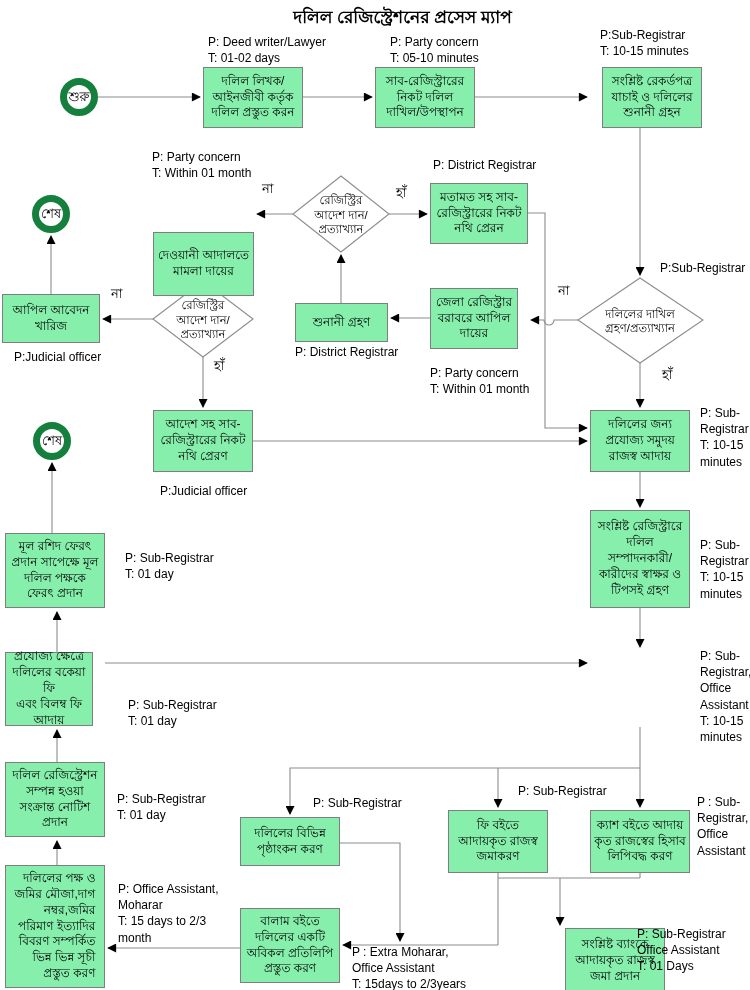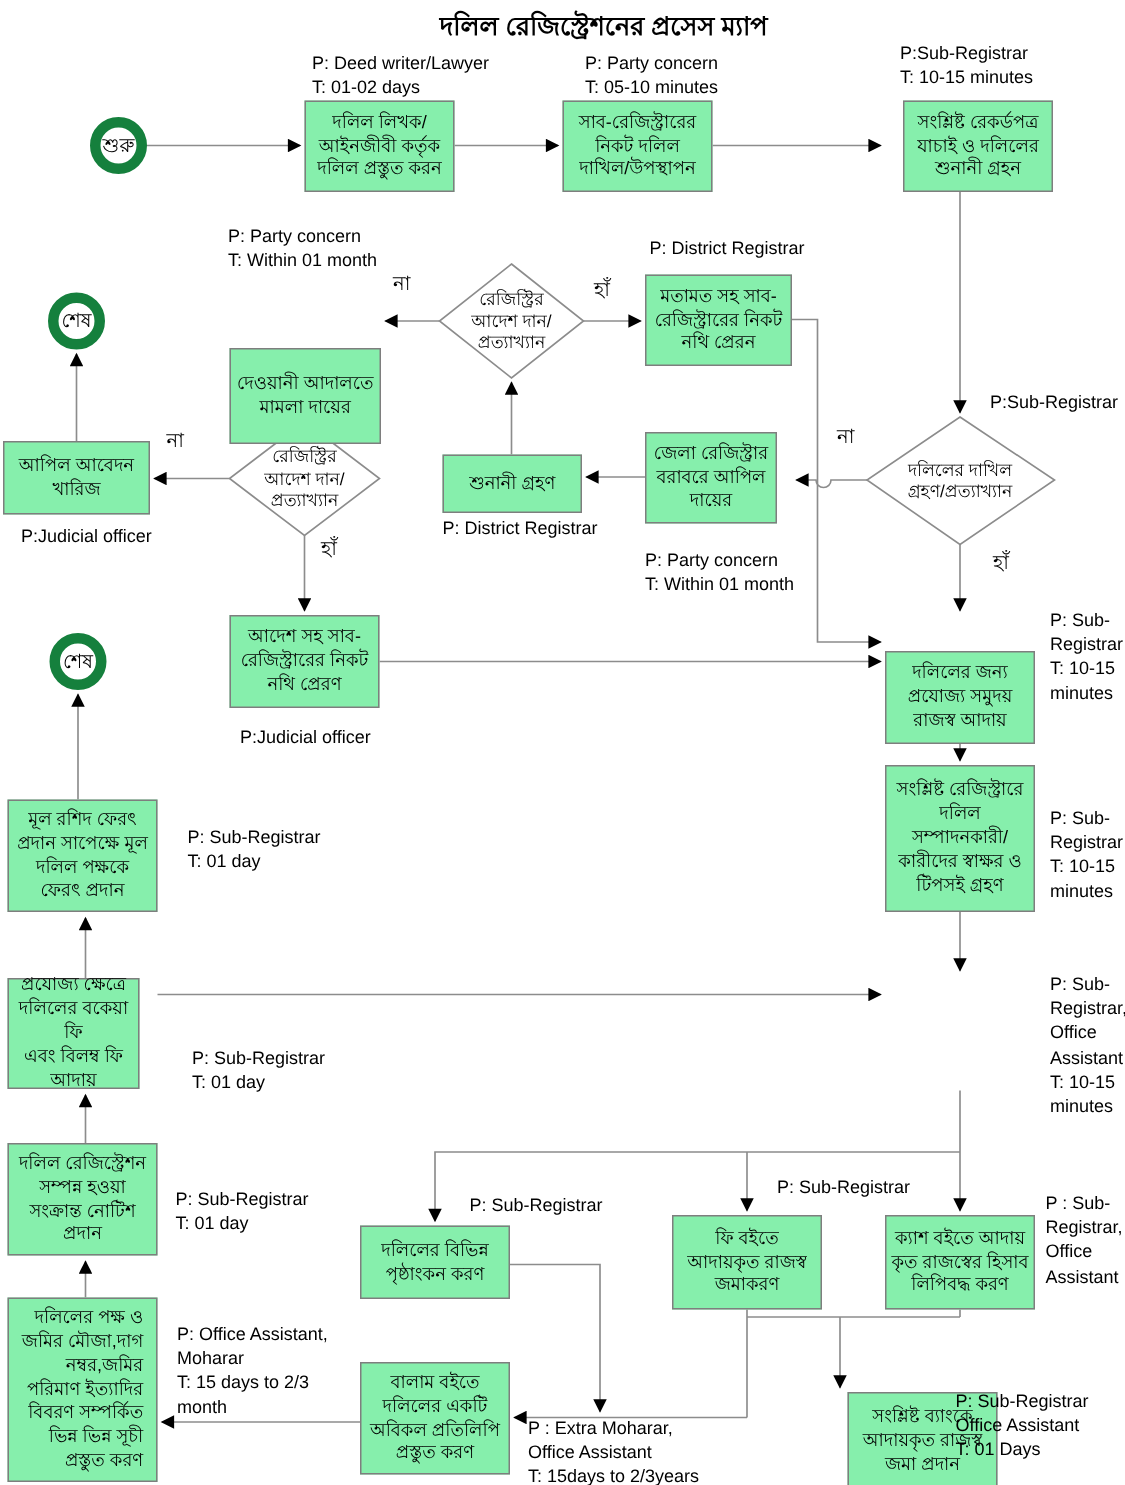--- a/index.html
+++ b/index.html
@@ -103,21 +103,21 @@
 নথি প্রেরন</div>
   <div class="box" style="left:2px;top:294px;width:98px;height:49px;">আপিল আবেদন
 খারিজ</div>
   <div class="box" style="left:295px;top:303px;width:93px;height:39px;">শুনানী গ্রহণ</div>
   <div class="box" style="left:430px;top:288px;width:88px;height:61px;">জেলা রেজিস্ট্রার
 বরাবরে আপিল
 দায়ের</div>
   <div class="box" style="left:153px;top:410px;width:100px;height:62px;">আদেশ সহ সাব-
 রেজিস্ট্রারের নিকট
 নথি প্রেরণ</div>
-  <div class="box" style="left:590px;top:410px;width:100px;height:62px;margin-top:24px;">দলিলের জন্য
+  <div class="box" style="left:590px;top:410px;width:100px;height:62px;">দলিলের জন্য
 প্রযোজ্য সমুদয়
 রাজস্ব আদায়</div>
   <div class="box" style="left:5px;top:533px;width:100px;height:75px;">মূল রশিদ ফেরৎ
 প্রদান সাপেক্ষে মূল
 দলিল পক্ষকে
 ফেরৎ প্রদান</div>
   <div class="box" style="left:590px;top:510px;width:100px;height:98px;">সংশ্লিষ্ট রেজিস্ট্রারে
 দলিল
 সম্পাদনকারী/
 কারীদের স্বাক্ষর ও

